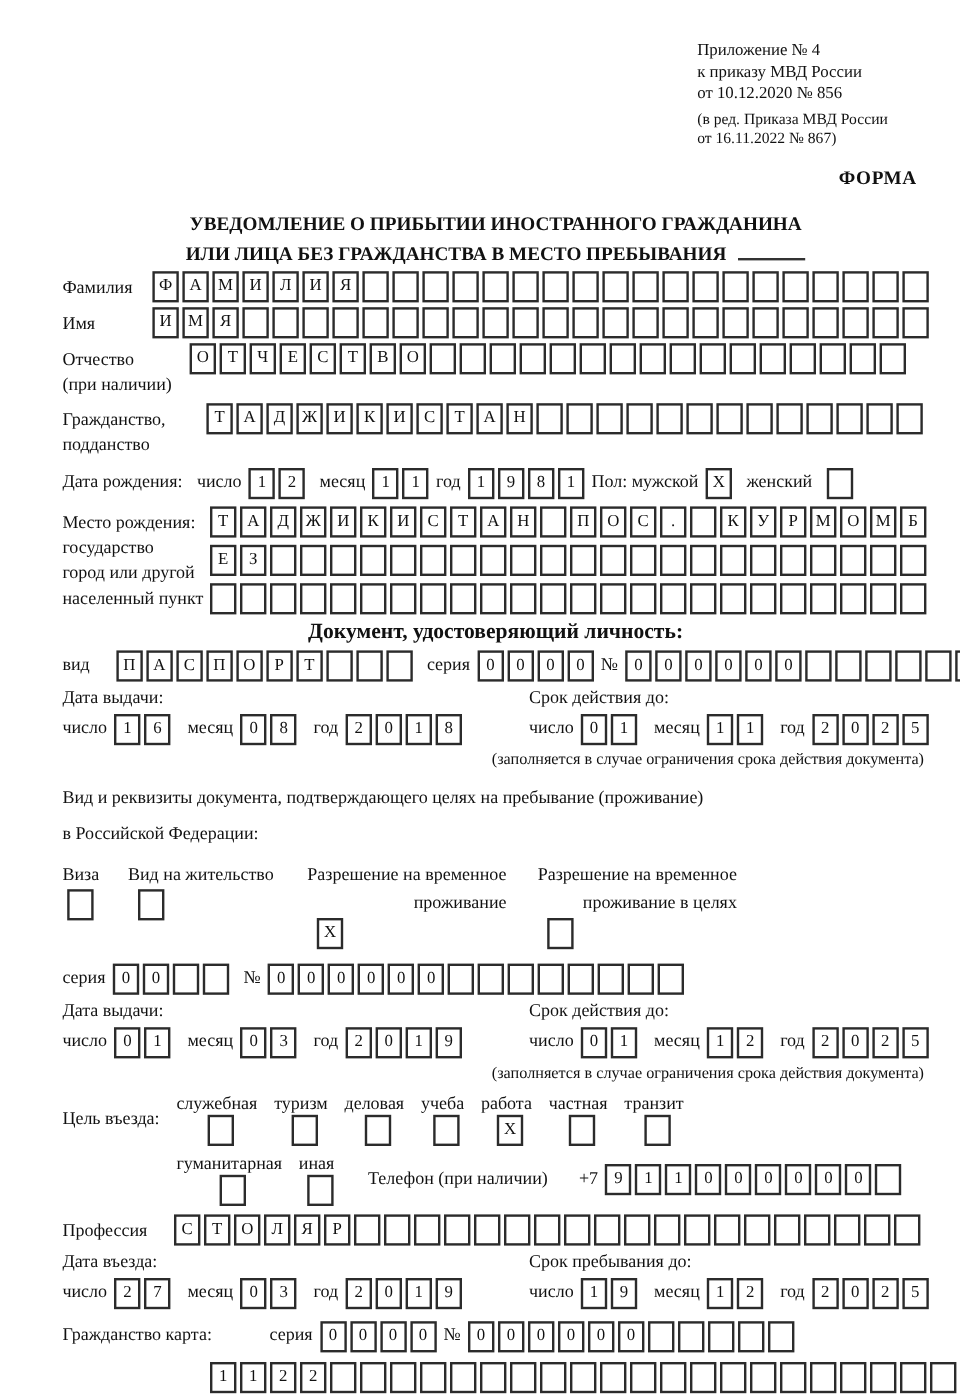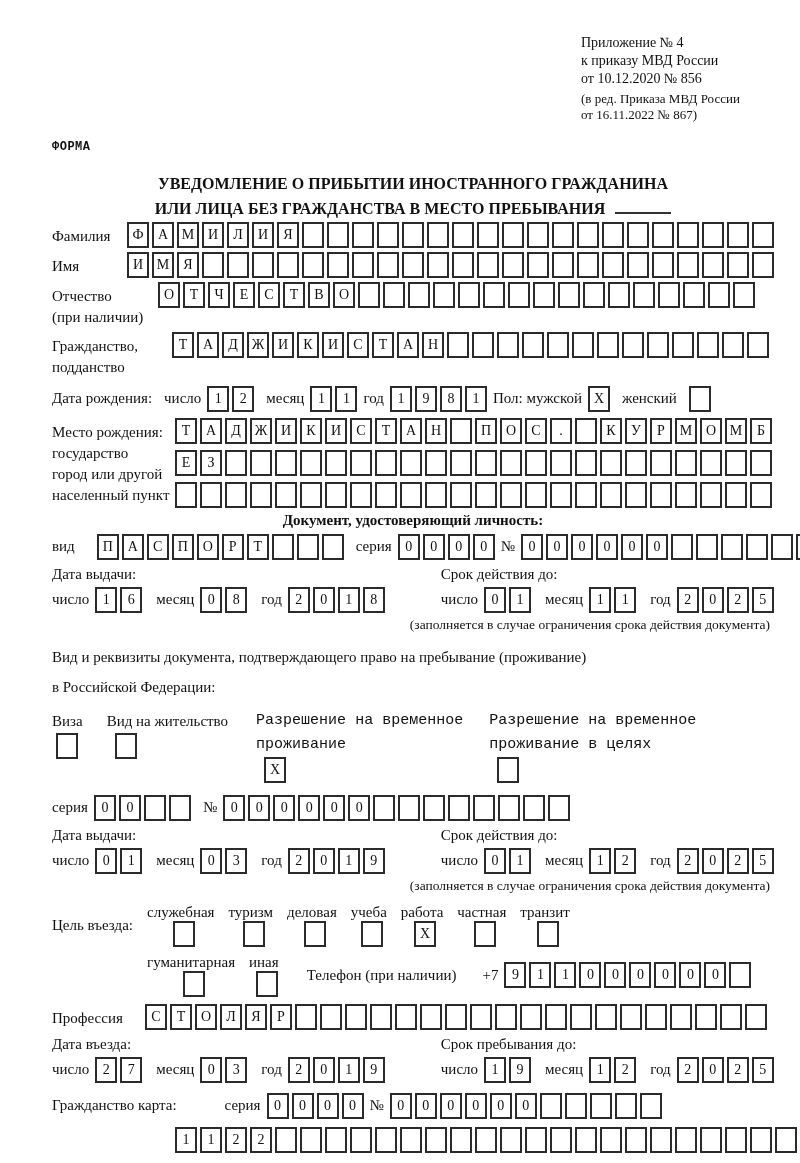--- a/index.html
+++ b/index.html
@@ -2,56 +2,56 @@
 <html><head>
 <meta charset="utf-8">
 <style>
   html,body{margin:0;padding:0;background:#fff;}
   body{width:800px;height:1163px;font-family:"Liberation Serif",serif;color:#111;overflow:hidden;}
   .main{padding:34px 26px 0 52px;}
 
   
   .annex{width:185px;margin-left:auto;margin-right:8px;font-size:14px;line-height:1.28;}
   .annex-note{font-size:13px;margin-top:3px;line-height:1.28;}
-  .forma{text-align:left;font-weight:bold;font-size:12px;margin:16px 10px 0 0;letter-spacing:.5px;font-family:Liberation Mono, monospace;}
+  .forma{text-align:right;font-weight:bold;font-size:16px;margin:16px 10px 0 0;letter-spacing:.5px;}
 
   .title{text-align:center;font-weight:bold;font-size:16px;margin-top:18px;line-height:1.55;}
   .blank-line{display:inline-block;width:56px;border-bottom:2px solid #333;vertical-align:baseline;margin-left:10px;}
   .section{text-align:center;font-weight:bold;font-size:14.6px;margin:24px 0 16px;letter-spacing:.2px;}
 
   
   .cells{display:flex;gap:3px;flex:none;}
   .cell{box-sizing:border-box;flex:none;width:22px;height:26px;border:2px solid #2b2b2b;
         display:inline-flex;align-items:center;justify-content:center;
         font-size:14px;font-family:"Liberation Serif",serif;background:#fff;}
 
   
   .frow{display:flex;align-items:flex-start;margin-bottom:4px;font-size:15px;}
   .flabel{flex:none;padding-top:4px;line-height:21px;}
   .w75{width:75px;} .w106{width:106px;} .w120{width:120px;} .w123{width:123px;} .w93{width:93px;}
 
   .inline-row{display:flex;align-items:center;font-size:15px;margin:8px 0 6px;}
   .inline-row .gap-s{margin-left:6px;} .inline-row .gap-m{margin-left:12px;}
 
-  .center-bold{text-align:center;font-weight:bold;font-size:15px;margin:4px 0 5px;}
+  .center-bold{text-align:center;font-weight:bold;font-size:18px;margin:4px 0 5px;}
 
   .datepair{display:flex;align-items:flex-start;margin-top:6px;font-size:15px;}
   .dategroup{flex:none;}
   .dategroup.right{margin-left:56px;}
   .dateheader{text-align:left;margin-bottom:4px;}
   .dateline{display:flex;align-items:center;}
   .dateline .lbl{margin-right:6px;} .dateline .lbl2{margin:0 6px 0 14px;}
   .note{font-size:13.5px;text-align:right;margin:4px 4px 10px 0;}
 
   .para{font-size:15px;line-height:1.9;margin:2px 0;}
 
   .visarow{display:flex;align-items:flex-start;margin:6px 0 12px;font-size:15px;}
   .chk{display:flex;align-items:flex-start;flex-direction:column;}
   .chk .chklabel{line-height:24px;padding-top:1px;}
-  .chk .chklabel.center{text-align:left;font-family:Liberation Mono, monospace;}
+  .chk .chklabel.center{text-align:right;}
   .chk .cell{margin-left:8px;margin-top:0;}
 
   .purline{display:flex;align-items:center;font-size:15px;margin-bottom:7px;flex-wrap:nowrap;}
   .purline .chk{align-items:center;}
   .purline .chk .cell{margin-left:6px;}
   .purline .sep{width:14px;flex:none;}
 
   .gcol{display:flex;flex-direction:column;gap:6px;}
 </style>
 </head>
@@ -404,21 +404,21 @@
             <span class="cell">2</span>
             <span class="cell">0</span>
             <span class="cell">2</span>
             <span class="cell">5</span>
           </span>
       </div>
     </div>
   </div>
   <div class="note">(заполняется в случае ограничения срока действия документа)</div>
 
-  <div class="para">Вид и реквизиты документа, подтверждающего право на пребывание (проживание)</div>
+  <div class="para">Вид и реквизиты документа, подтверждающего целях на пребывание (проживание)</div>
   <div class="para">в Российской Федерации:</div>
 
   <div class="visarow">
     <div class="chk">
       <span class="chklabel">Виза</span>
       <span class="cell" style="margin-left:4px;"></span>
     </div>
     <div class="chk" style="margin-left:24px;">
       <span class="chklabel">Вид на жительство</span>
       <span class="cell"></span>

